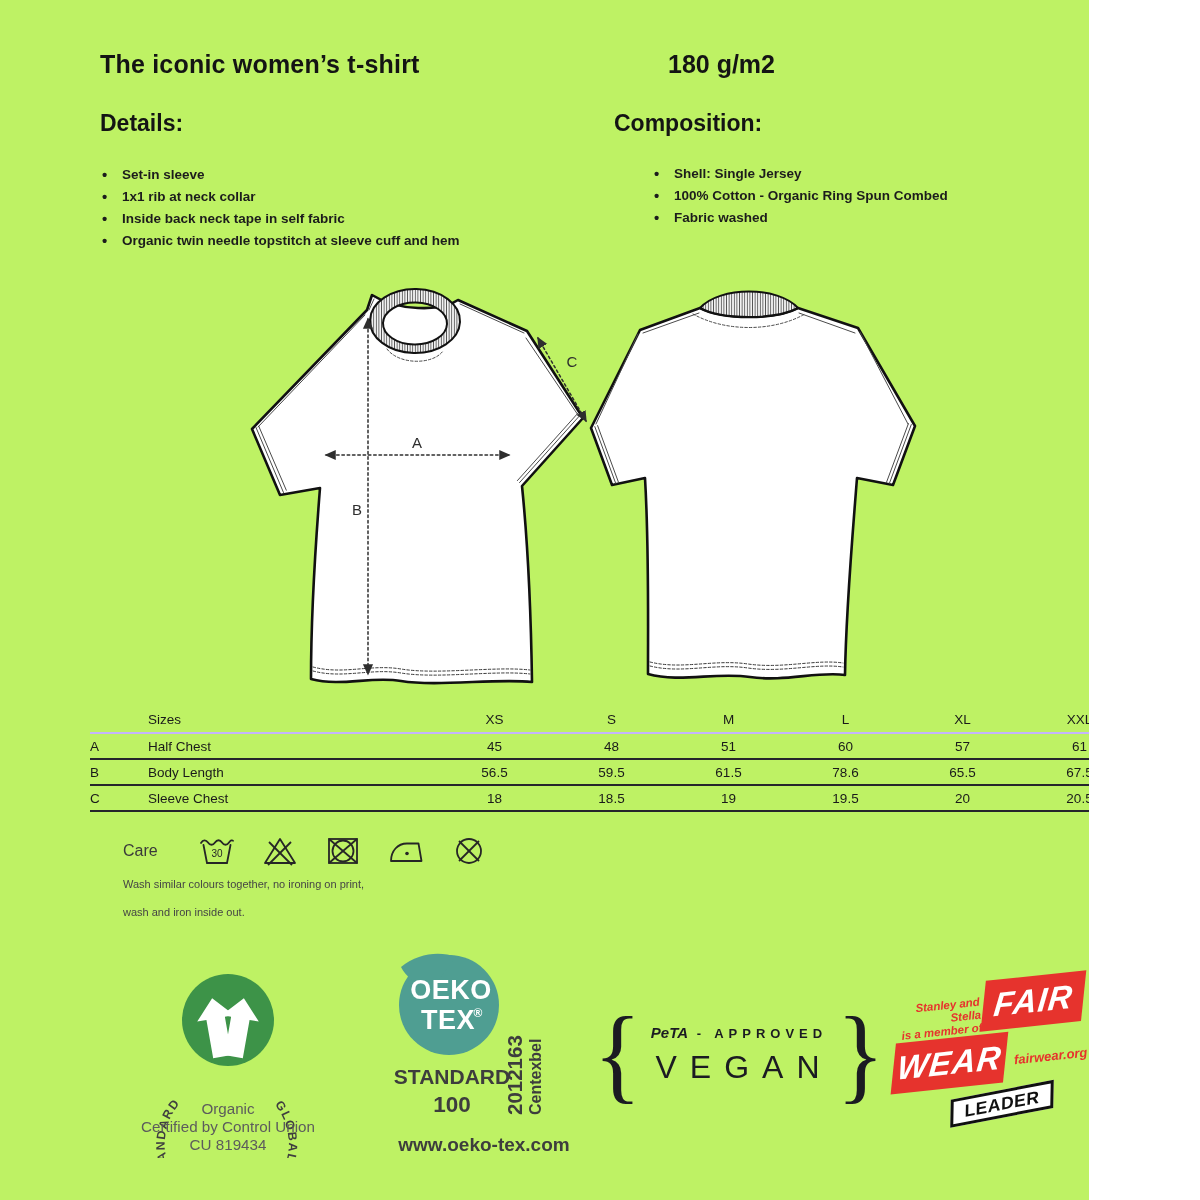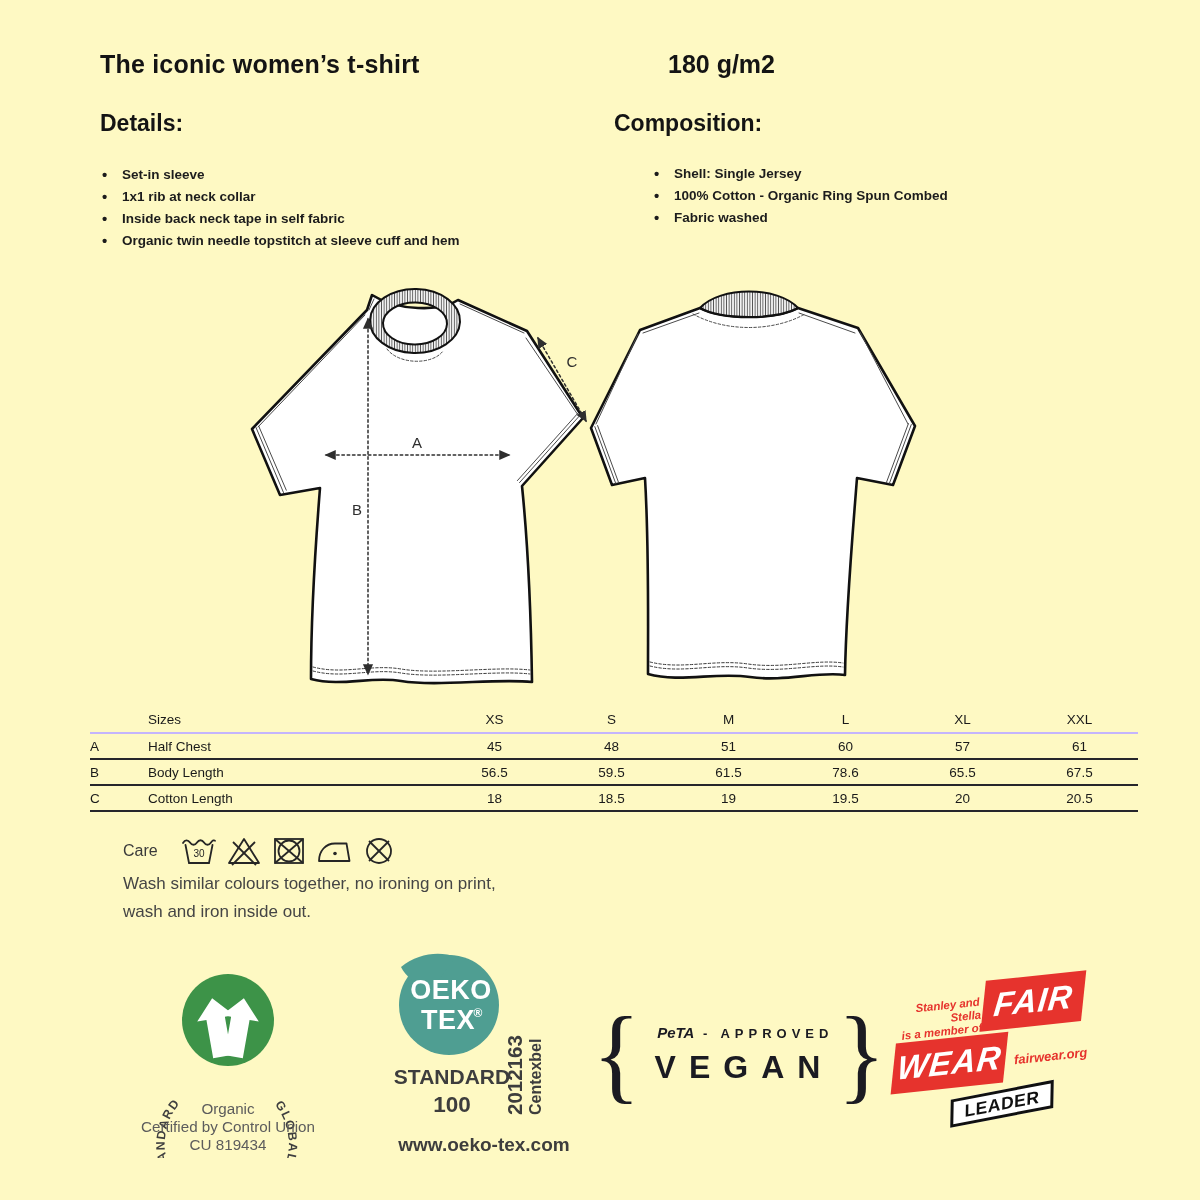--- a/index.html
+++ b/index.html
@@ -1,16 +1,16 @@
 <!DOCTYPE html>
 <html><head>
 <meta charset="utf-8">
 <style>
   html,body{margin:0;padding:0;background:#fff;}
-  .sheet{position:relative;width:1200px;height:1200px;background:#fef9c3;overflow:hidden;
+  .sheet{position:relative;width:1089px;height:1200px;background:#bef264;overflow:hidden;
          font-family:"Liberation Sans",sans-serif;color:#141414;}
   .abs{position:absolute;}
 
   
   .title{left:100px;top:50px;font-size:25px;font-weight:700;letter-spacing:.2px;}
   .weight{left:627px;top:50px;font-size:25px;font-weight:700;margin-left:41px;}
   .sec-head{font-size:23px;font-weight:700;text-align:right;}
   .details-head{left:100px;top:110px;}
   .comp-head{left:614px;top:110px;}
 
@@ -28,38 +28,38 @@
 
   
   .size-table{left:90px;top:706px;width:1048px;font-size:13.5px;color:#1a1a1a;}
   .size-table .tr{display:grid;grid-template-columns:58px 288px repeat(6,1fr);
                   align-items:center;height:24px;border-bottom:2px solid #26262b;}
   .size-table .tr.th{height:26px;border-bottom:2px solid #c4b5fd;}
   .size-table .c{white-space:nowrap;}
   .size-table .c.v{text-align:center;}
 
   
-  .care-row{left:123px;top:834px;display:flex;align-items:center;gap:9px;}
+  .care-row{left:123px;top:834px;display:flex;align-items:center;gap:27px;}
   .care-label{font-size:16px;color:#3a3a3a;margin-right:14px;}
   .care-icon{display:block;}
-  .care-note{left:123px;top:870px;font-size:17px;color:#454545;line-height:28px;}
+  .care-note{left:123px;top:870px;font-size:11px;color:#454545;line-height:28px;}
 
   
   .gots{left:136px;top:948px;}
   
   .oeko{left:392px;top:953px;}
   
   .peta{left:640px;top:1006px;width:198px;height:98px;display:flex;align-items:center;
         justify-content:center;color:#1b1b22;}
   .peta .brace{font-family:"Liberation Serif",serif;font-size:100px;font-weight:400;
                line-height:86px;transform:scaleY(1.06);}
-  .peta .mid{text-align:right;padding:0 4px;}
+  .peta .mid{text-align:center;padding:0 4px;}
   .peta .line1{font-size:13px;font-weight:700;letter-spacing:5px;white-space:nowrap;}
   .peta .brand{font-style:italic;font-weight:900;font-size:15px;letter-spacing:0;}
-  .peta .vegan{margin-top:8px;font-size:32px;font-weight:700;letter-spacing:13px;
+  .peta .vegan{margin-top:8px;font-size:32px;font-weight:400;letter-spacing:13px;
                padding-left:10px;white-space:nowrap;}
 
   
   .fairwear{left:892px;top:980px;width:212px;height:162px;}
   .fw-rot{position:absolute;left:0;top:0;width:100%;height:100%;transform:rotate(-6deg);}
   .fw-member{position:absolute;left:0;top:14px;width:94px;text-align:right;
              font-size:11.5px;line-height:13px;font-style:italic;font-weight:800;color:#e6332d;}
   .fw-block{position:absolute;background:#e6332d;transform:skewX(-12deg);
             display:flex;align-items:center;justify-content:center;}
   .fw-fair{left:97px;top:0;width:101px;height:50px;}
@@ -185,21 +185,21 @@
       <div class="c name">Body Length</div>
       <div class="c v">56.5</div>
       <div class="c v">59.5</div>
       <div class="c v">61.5</div>
       <div class="c v">78.6</div>
       <div class="c v">65.5</div>
       <div class="c v">67.5</div>
     </div>
     <div class="tr">
       <div class="c letter">C</div>
-      <div class="c name">Cotton Length</div>
+      <div class="c name">Sleeve Chest</div>
       <div class="c v">18</div>
       <div class="c v">18.5</div>
       <div class="c v">19</div>
       <div class="c v">19.5</div>
       <div class="c v">20</div>
       <div class="c v">20.5</div>
     </div>
   </div>
 
   <div class="abs care-row">

